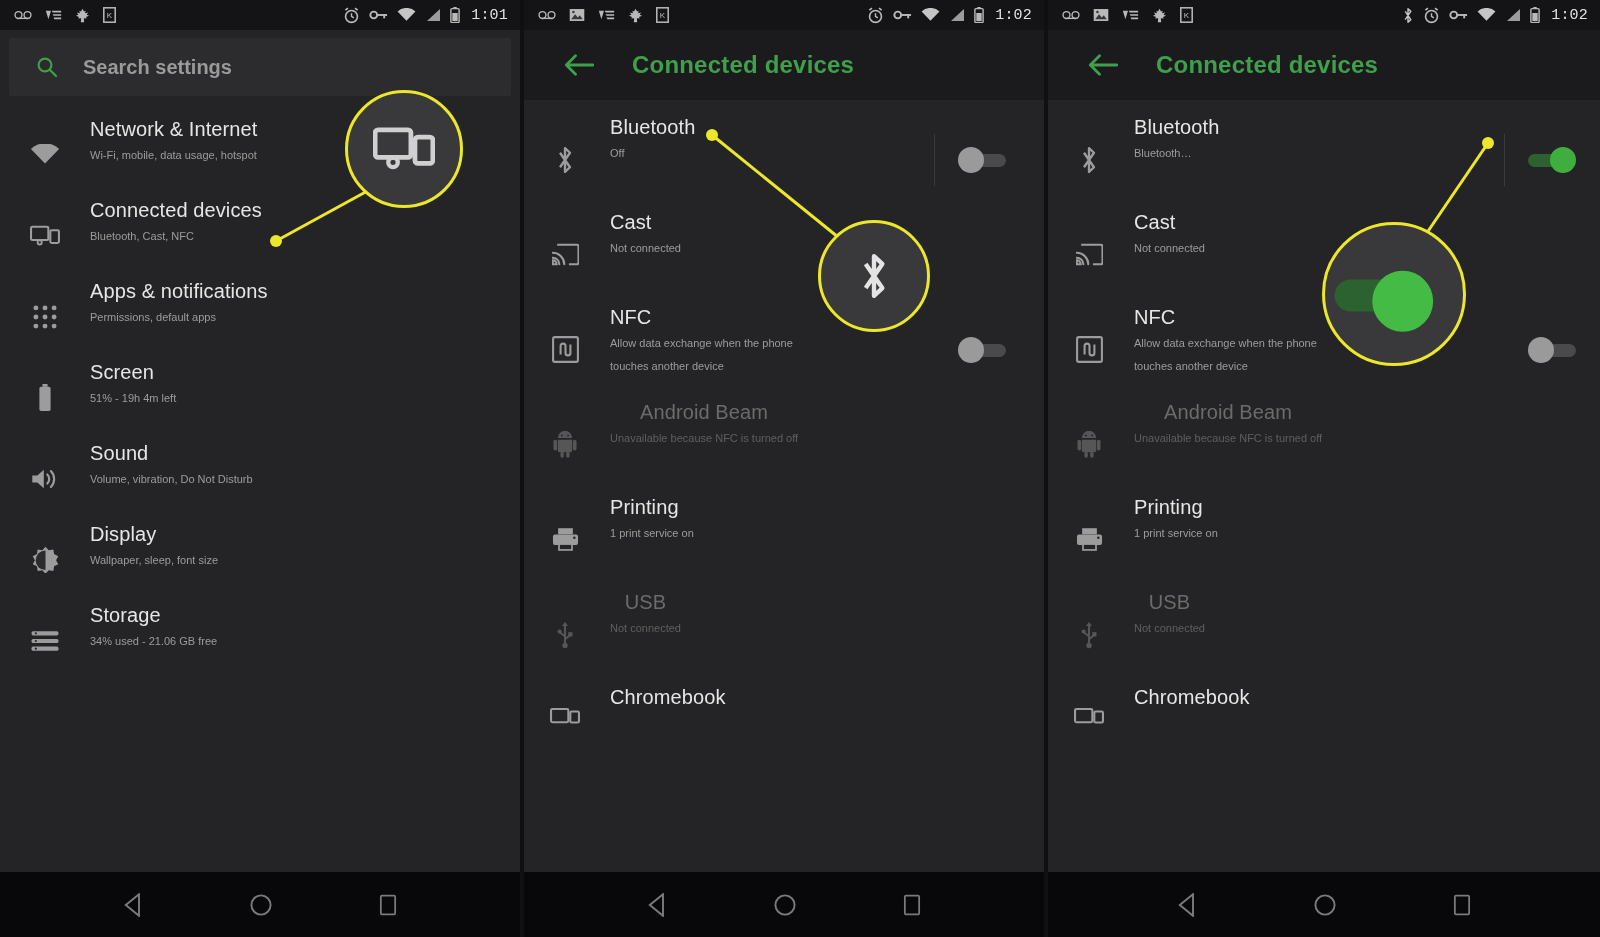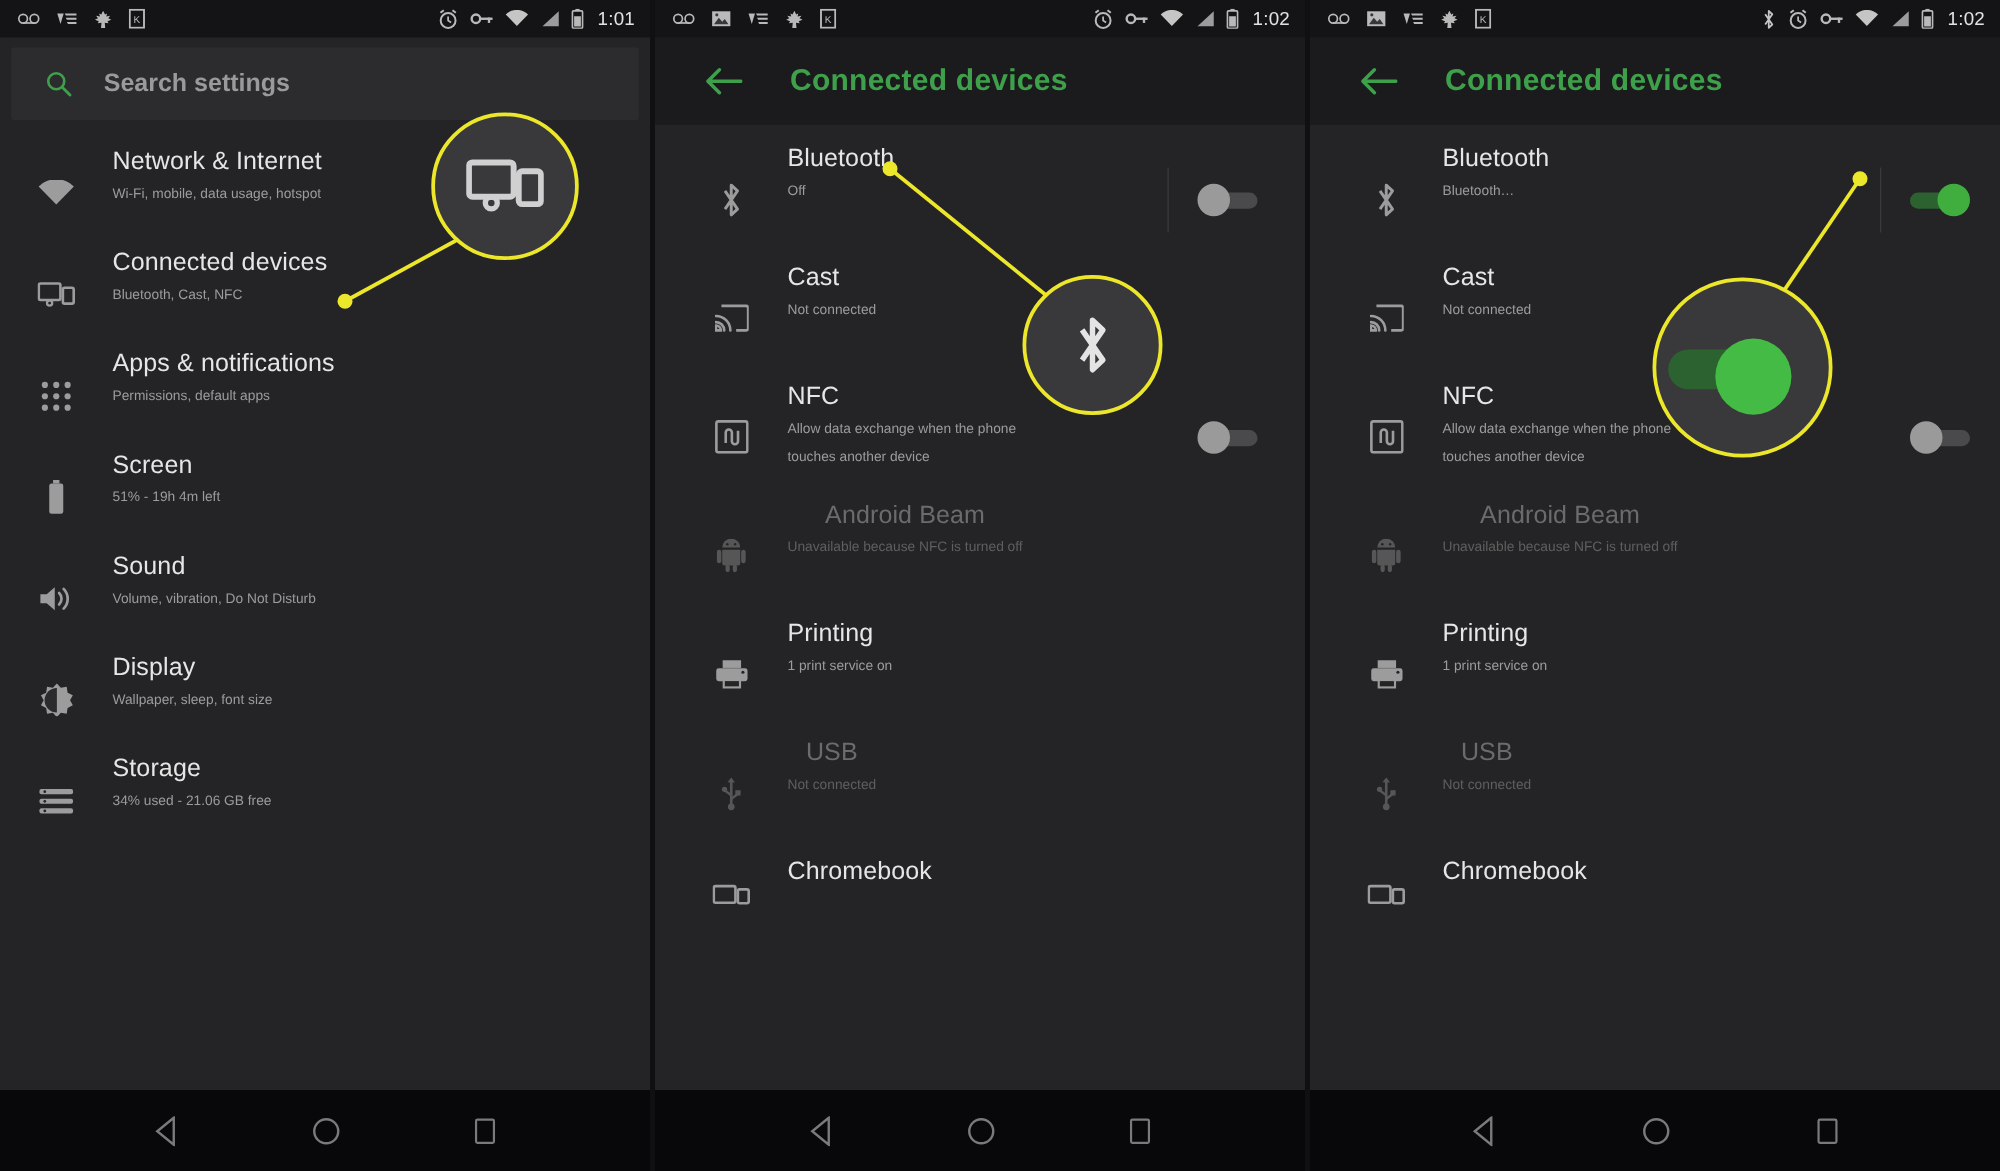--- a/index.html
+++ b/index.html
@@ -35,21 +35,21 @@
     height: 30px;
     background: #141416;
     display: flex;
     align-items: center;
     padding: 0 12px 0 14px;
     color: #c8c8c8;
   }
   .sb-left  { display: flex; align-items: center; gap: 13px; }
   .sb-right { margin-left: auto; display: flex; align-items: center; gap: 9px; }
   .sb-icon  { display: block; opacity: .92; }
-  .sb-time  { font-size: 15px; color: #e2e2e2; letter-spacing: .2px; margin-left: 2px; }
+  .sb-time  { font-size: 15px; color: #e2e2e2; letter-spacing: .2px; margin-left: 2px; font-family: Liberation Mono, monospace; }
 
   
   .search-card {
     margin: 8px 9px 0 9px;
     height: 58px;
     background: #2c2c2e;
     border-radius: 2px;
     display: flex;
     align-items: center;
     padding-left: 26px;
@@ -107,21 +107,21 @@
   }
   .row.dim .row-title { color: #6b6b6b; text-align: center; }
   .row.dim .row-sub   { color: #5f5f5f; }
   .row.dim .row-ico   { opacity: .42; }
 
   
   .p1 .row { min-height: 81px; padding-left: 22px; }
   .p1 .row-txt { padding-left: 22px; }
 
   
-  .p2 .row, .p3 .row { min-height: 95px; padding-left: 38px; }
+  .p2 .row, .p3 .row { min-height: 95px; padding-left: 18px; }
   .p2 .row-txt, .p3 .row-txt { padding-left: 22px; }
 
   
   .toggle-wrap {
     margin-left: auto;
     align-self: center;
     display: flex;
     align-items: center;
     padding-right: 38px;
     position: relative;

